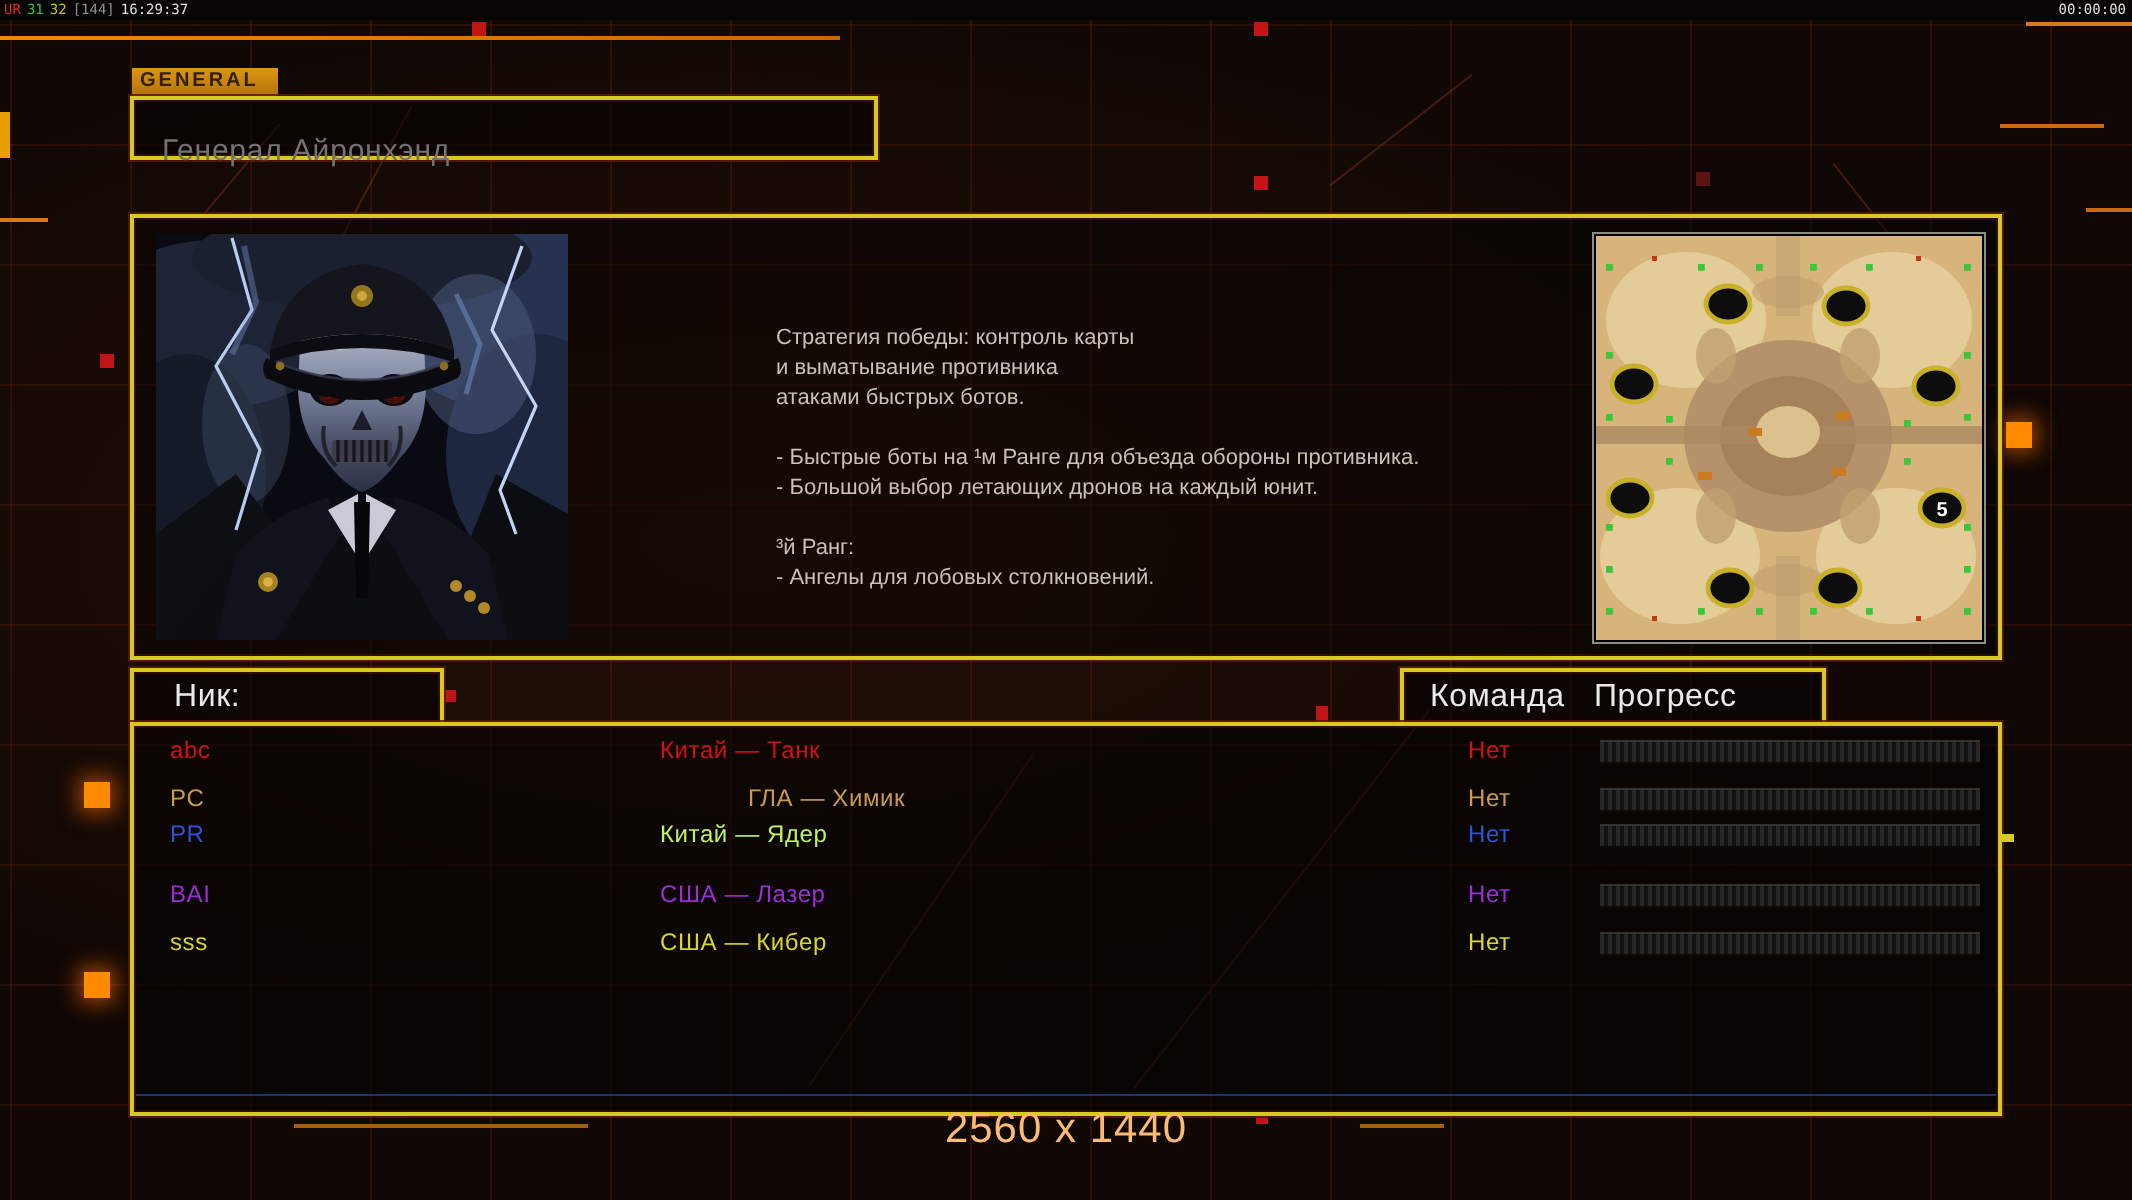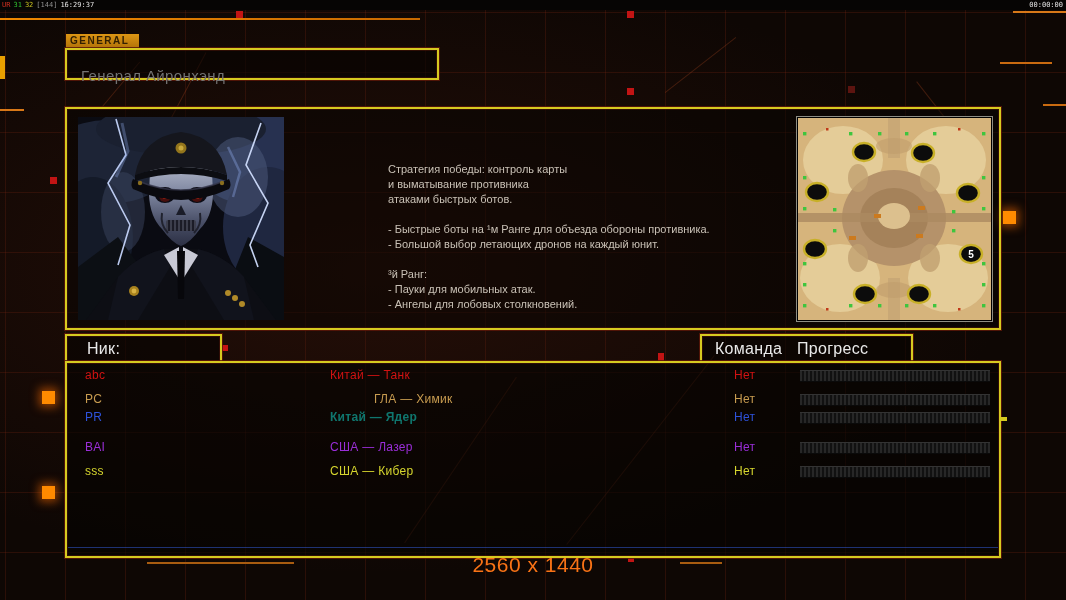--- a/index.html
+++ b/index.html
@@ -33,21 +33,21 @@
   .desc{position:absolute;left:388px;top:162px;width:340px;color:#c9c1b6;font-size:11px;}
   .desc div{min-height:15px;line-height:15px;white-space:nowrap;}
   
   .prow{position:absolute;left:65px;width:936px;height:20px;}
   .prow span{position:absolute;top:0;font-size:12px;line-height:16px;letter-spacing:.3px;white-space:nowrap;}
   .c-nick{left:20px;} .c-gen{left:265px;} .c-team{left:669px;}
   .pbar{position:absolute;left:735px;top:3px;width:190px;height:10px;
     background:repeating-linear-gradient(90deg,#272727 0 2px,#111 2px 4px);
     border-top:1px solid #333;border-bottom:1px solid #0a0a0a;}
   .blueline{position:absolute;left:68px;top:547px;width:930px;height:1px;background:rgba(50,90,210,.55);}
-  .res-text{position:absolute;left:0;top:553px;width:1066px;text-align:center;color:#f97316;font-size:21px;letter-spacing:.5px;}
+  .res-text{position:absolute;left:0;top:553px;width:1066px;text-align:center;color:#fdba74;font-size:21px;letter-spacing:.5px;}
   .map-frame{position:absolute;left:796px;top:116px;width:195px;height:204px;border:1px solid #8d8d84;background:#000;}
   .tick{position:absolute;background:#d6ca20;}
 </style>
 </head>
 <body>
 
 <div id="screen">
   <div class="grid"></div>
 
   <div class="diag" style="left:175px;top:45px;height:130px;transform:rotate(28deg);"></div>
@@ -166,21 +166,20 @@
 
   <div class="desc">
     <div>Стратегия победы: контроль карты</div>
     <div>и выматывание противника</div>
     <div>атаками быстрых ботов.</div>
     <div></div>
     <div>- Быстрые боты на ¹м Ранге для объезда обороны противника.</div>
     <div>- Большой выбор летающих дронов на каждый юнит.</div>
     <div></div>
     <div>³й Ранг:</div>
-    <div>- Пауки для мобильных атак.</div>
     <div>- Ангелы для лобовых столкновений.</div>
   </div>
 
   <div class="map-frame">
     <svg width="193" height="202" viewBox="0 0 193 202" style="margin:1px;">
       <rect width="193" height="202" fill="#d6b47c"></rect>
       <ellipse cx="45" cy="42" rx="40" ry="34" fill="#e4cc98"></ellipse>
       <ellipse cx="148" cy="42" rx="40" ry="34" fill="#e4cc98"></ellipse>
       <ellipse cx="42" cy="160" rx="40" ry="34" fill="#e4cc98"></ellipse>
       <ellipse cx="150" cy="160" rx="40" ry="34" fill="#e4cc98"></ellipse>
@@ -271,21 +270,21 @@
     <div class="pbar"></div>
   </div>
   <div class="prow" style="top:391px;">
     <span class="c-nick" style="color: rgb(200, 156, 80);">PC</span>
     <span class="c-gen" style="color: rgb(200, 156, 80); margin-left: 44px;">ГЛА — Химик</span>
     <span class="c-team" style="color: rgb(200, 156, 80);">Нет</span>
     <div class="pbar"></div>
   </div>
   <div class="prow" style="top:409px;padding-left:25px;">
     <span class="c-nick" style="color: rgb(46, 82, 218);">PR</span>
-    <span class="c-gen" style="color: #0f766e; font-weight: bold;">Китай — Ядер</span>
+    <span class="c-gen" style="color: #bef264;">Китай — Ядер</span>
     <span class="c-team" style="color: rgb(46, 82, 218);">Нет</span>
     <div class="pbar"></div>
   </div>
   <div class="prow" style="top:439px;">
     <span class="c-nick" style="color: rgb(154, 46, 216);">BAI</span>
     <span class="c-gen" style="color: rgb(154, 46, 216);">США — Лазер</span>
     <span class="c-team" style="color: rgb(154, 46, 216);">Нет</span>
     <div class="pbar"></div>
   </div>
   <div class="prow" style="top:463px;">

